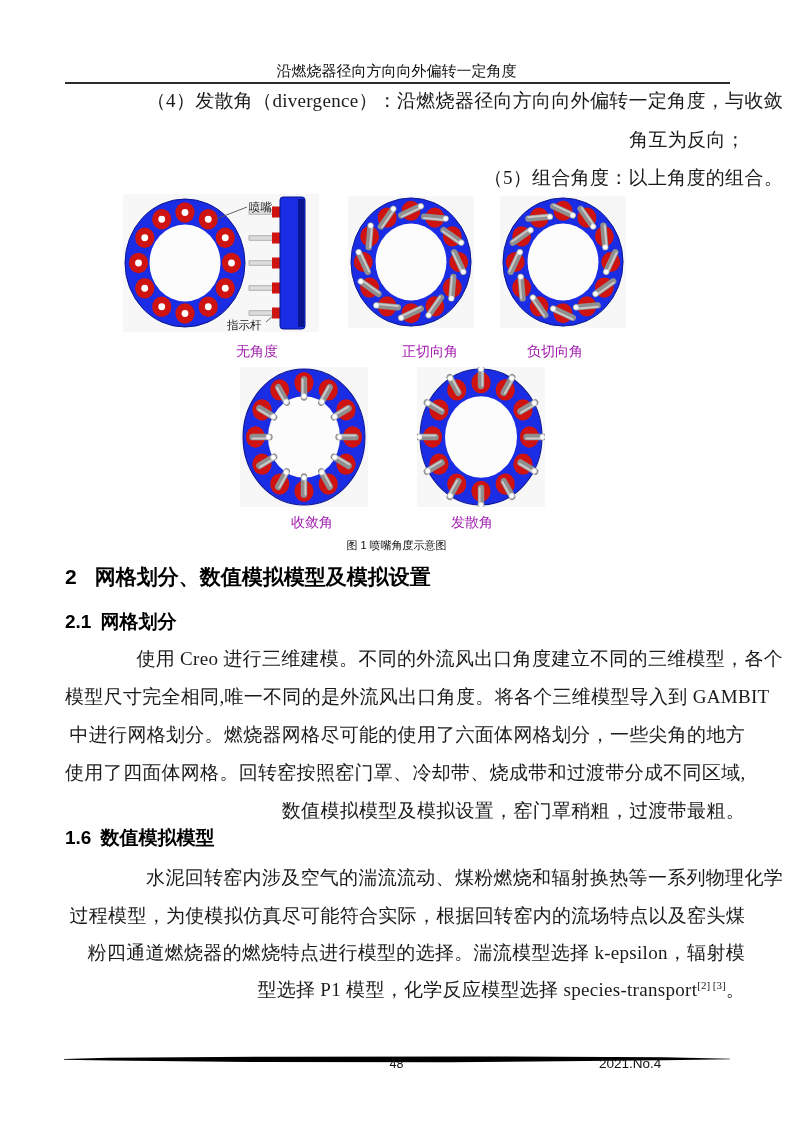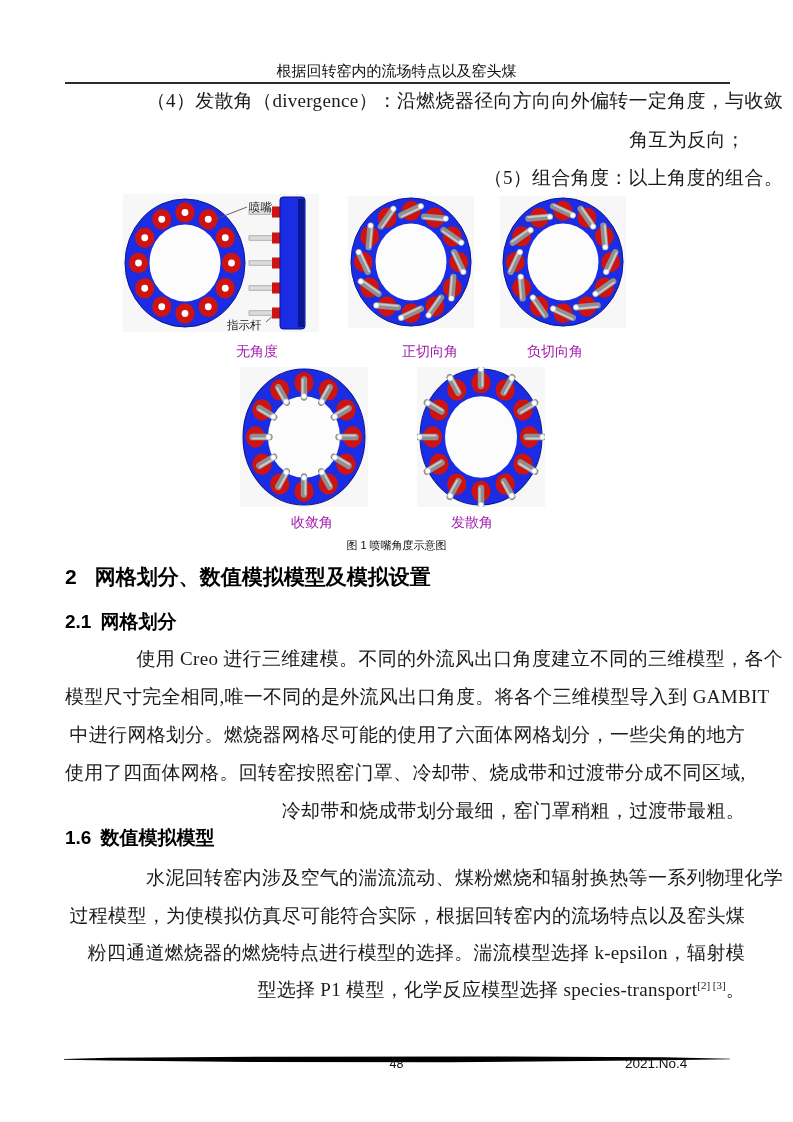--- a/index.html
+++ b/index.html
@@ -31,26 +31,26 @@
   .fig-panel{position:absolute;background:#f7f7f7;}
   .fig-panel svg{display:block;width:100%;height:100%;}
   .fig-label{position:absolute;transform:translateX(-50%);font-family:"Liberation Sans","DejaVu Sans",sans-serif;
     font-size:14px;font-weight:500;color:#a21caf;white-space:nowrap;}
   .fig-caption{top:538px;left:0;width:793px;text-align:center;
     font-family:"Liberation Sans","DejaVu Sans",sans-serif;font-size:11px;font-weight:500;color:#0c0c0c;}
   
   .footer-rule{top:1049px;left:64px;width:666px;height:7px;}
   .page-number{top:1057px;left:0;width:793px;text-align:center;
     font-family:"Liberation Sans","DejaVu Sans",sans-serif;font-size:12.5px;color:#111;}
-  .issue{top:1056px;left:625px;font-family:"Liberation Sans","DejaVu Sans",sans-serif;font-size:13.5px;color:#111;}
+  .issue{top:1056px;left:599px;font-family:"Liberation Sans","DejaVu Sans",sans-serif;font-size:13.5px;color:#111;}
 </style>
 </head>
 <body>
 
-<div class="abs running-title">根据回转窑内的流场特点以及窑头煤</div>
+<div class="abs running-title">沿燃烧器径向方向向外偏转一定角度</div>
 <div class="abs header-rule"></div>
 
 <div class="abs bl ind y88">（4）发散角（divergence）：沿燃烧器径向方向向外偏转一定角度，与收敛</div>
 <div class="abs bl y127">角互为反向；</div>
 <div class="abs bl ind y165">（5）组合角度：以上角度的组合。</div>
 
 <div class="fig-panel" style="left:123px;top:194px;width:196px;height:138px;text-decoration:underline;">
     <svg viewBox="0 0 196 138" preserveAspectRatio="none">
       <ellipse cx="62" cy="69" rx="60" ry="64" fill="#1b2de4" stroke="#0a1590" stroke-width="1"></ellipse>
       <ellipse cx="62" cy="69" rx="35.5" ry="38.5" fill="#fcfcfc"></ellipse>
@@ -325,21 +325,21 @@
   <span class="num">2</span><span>网格划分、数值模拟模型及模拟设置</span>
 </div>
 
 <div class="abs h3 s21">
   <span class="num">2.1</span><span>网格划分</span>
 </div>
 <div class="abs bl ind y646">使用 Creo 进行三维建模。不同的外流风出口角度建立不同的三维模型，各个</div>
 <div class="abs bl y684">模型尺寸完全相同,唯一不同的是外流风出口角度。将各个三维模型导入到 GAMBIT</div>
 <div class="abs bl y722">中进行网格划分。燃烧器网格尽可能的使用了六面体网格划分，一些尖角的地方</div>
 <div class="abs bl y760">使用了四面体网格。回转窑按照窑门罩、冷却带、烧成带和过渡带分成不同区域,</div>
-<div class="abs bl y798">冷却带和烧成带划分最细，窑门罩稍粗，过渡带最粗。</div>
+<div class="abs bl y798">数值模拟模型及模拟设置，窑门罩稍粗，过渡带最粗。</div>
 
 <div class="abs h3 s22">
   <span class="num">1.6</span><span>数值模拟模型</span>
 </div>
 <div class="abs bl ind y865">水泥回转窑内涉及空气的湍流流动、煤粉燃烧和辐射换热等一系列物理化学</div>
 <div class="abs bl y903">过程模型，为使模拟仿真尽可能符合实际，根据回转窑内的流场特点以及窑头煤</div>
 <div class="abs bl y940">粉四通道燃烧器的燃烧特点进行模型的选择。湍流模型选择 k-epsilon，辐射模</div>
 <div class="abs bl y977">
   <span>型选择 P1 模型，化学反应模型选择 species-transport</span><sup class="ref">[2] [3]</sup><span>。</span>
 </div>

